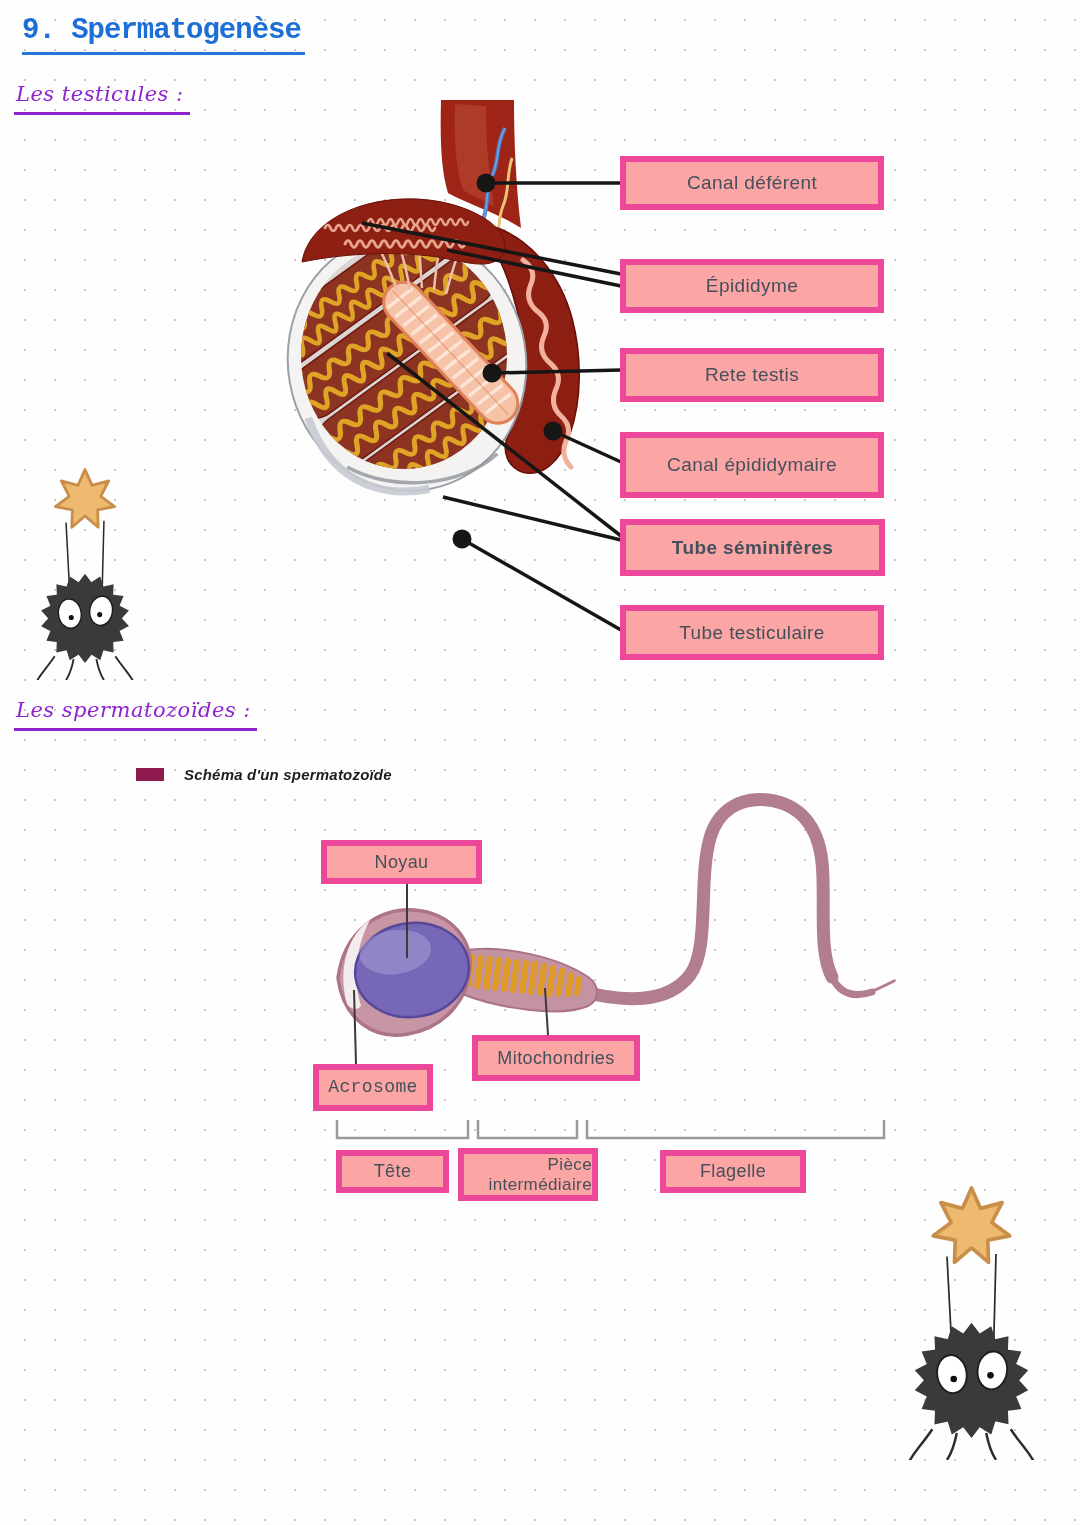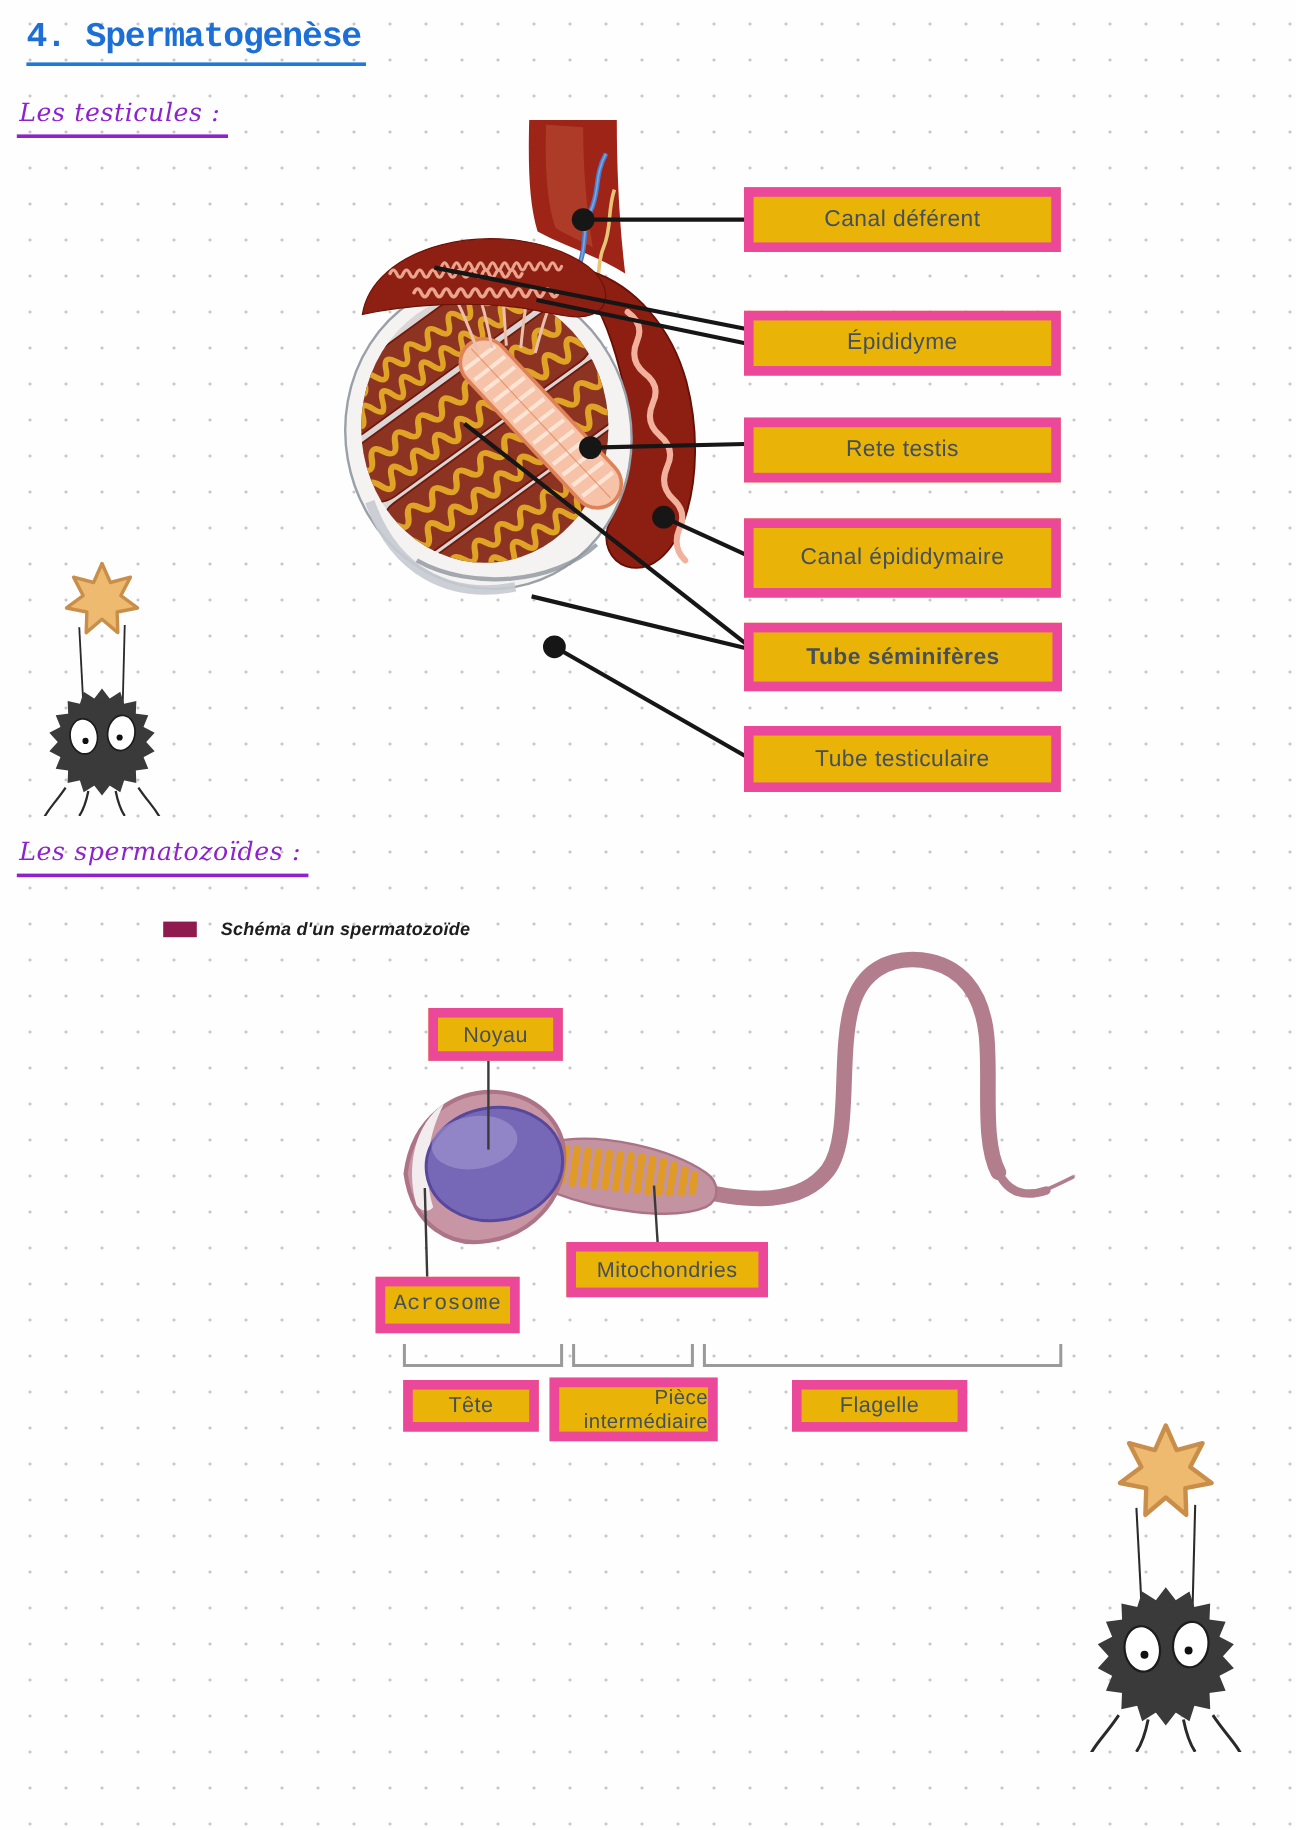--- a/index.html
+++ b/index.html
@@ -24,35 +24,35 @@
   }
   #heading-testicules{top:82px;}
   #heading-spermatozoides{top:698px;}
   .legend{
     position:absolute;left:136px;top:766px;display:flex;align-items:center;gap:20px;font-style:italic;
   }
   .legend-swatch{width:28px;height:13px;background:#8e1a4e;}
   .legend-text{font-size:15px;font-weight:700;color:#1d1d1d;letter-spacing:0.2px;}
   .abox{
     position:absolute;box-sizing:border-box;
-    background:#eab308;border:8px solid #ec4899;
+    background:#fca5a5;border:6px solid #ec4899;
     color:#44505a;display:flex;align-items:center;justify-content:center;
     text-align:center;font-size:19px;letter-spacing:0.4px;line-height:1.15;
   }
   .abox.small{font-size:18px;}
   svg{position:absolute;display:block;}
   #testis-svg{left:280px;top:100px;}
   #sperm-svg{left:300px;top:780px;}
   #sprite-left{left:28px;top:462px;}
   #sprite-right{left:898px;top:1178px;}
 </style>
 </head>
 <body>
 
-<div class="page-title">4. Spermatogenèse</div>
+<div class="page-title">9. Spermatogenèse</div>
 <div class="hand-heading" id="heading-testicules">Les testicules :</div>
 
 <svg id="testis-svg" width="345" height="600" viewBox="280 100 345 600" xmlns="http://www.w3.org/2000/svg">
   <defs>
     <path id="squig" d="m0,0 q5,-12 10,0 t10,0 t10,0 t10,0 t10,0 t10,0 t10,0 t10,0 t10,0 t10,0 t10,0 t10,0 t10,0 t10,0 t10,0 t10,0 t10,0 t10,0 t10,0 t10,0" fill="none" stroke-linecap="round"></path>
     <clipPath id="lobclip">
         <ellipse cx="404" cy="356" rx="103" ry="113"></ellipse>
       </clipPath>
   </defs>
 
@@ -240,21 +240,21 @@
     <line x1="356" y1="1064" x2="354" y2="990"></line>
   </g>
 
   <g stroke="#9a9a9a" stroke-width="2.5" fill="none">
     <path d="M337,1120 L337,1138 L468,1138 L468,1120"></path>
     <path d="M478,1120 L478,1138 L577,1138 L577,1120"></path>
     <path d="M587,1120 L587,1138 L884,1138 L884,1120"></path>
   </g>
 </svg>
 
-<div class="abox small" style="left:357px;top:840px;width:112px;height:44px;">Noyau</div>
+<div class="abox small" style="left:321px;top:840px;width:161px;height:44px;">Noyau</div>
 <div class="abox small" style="left:472px;top:1035px;width:168px;height:46px;">Mitochondries</div>
 <div class="abox small" style="left:313px;top:1064px;width:120px;height:47px;font-family:Liberation Mono, monospace;">Acrosome</div>
 <div class="abox small" style="left:336px;top:1150px;width:113px;height:43px;">Tête</div>
 <div class="abox small" style="left:458px;top:1148px;width:140px;height:53px;font-size:17px;text-align:right;">Pièce intermédiaire</div>
 <div class="abox small" style="left:660px;top:1150px;width:146px;height:43px;text-align:right;">Flagelle</div>
 
 <svg id="sprite-right" width="147" height="282" viewBox="0 0 120 230" xmlns="http://www.w3.org/2000/svg">
   <g stroke="#2a2a2a" stroke-width="1.4">
     <line x1="40" y1="64" x2="44" y2="140"></line>
       <line x1="80" y1="62" x2="78" y2="140"></line>

